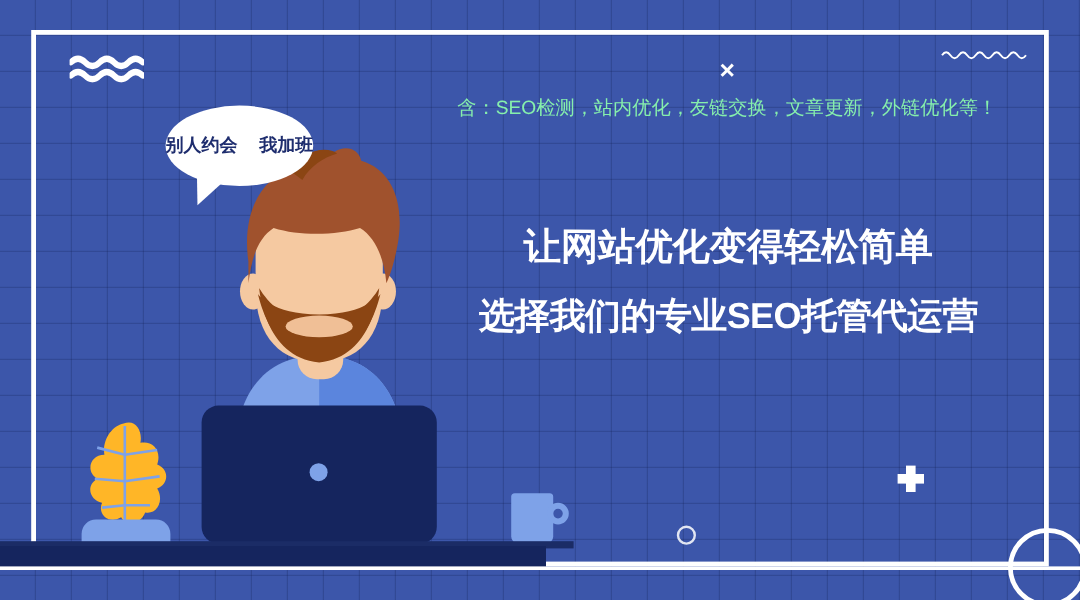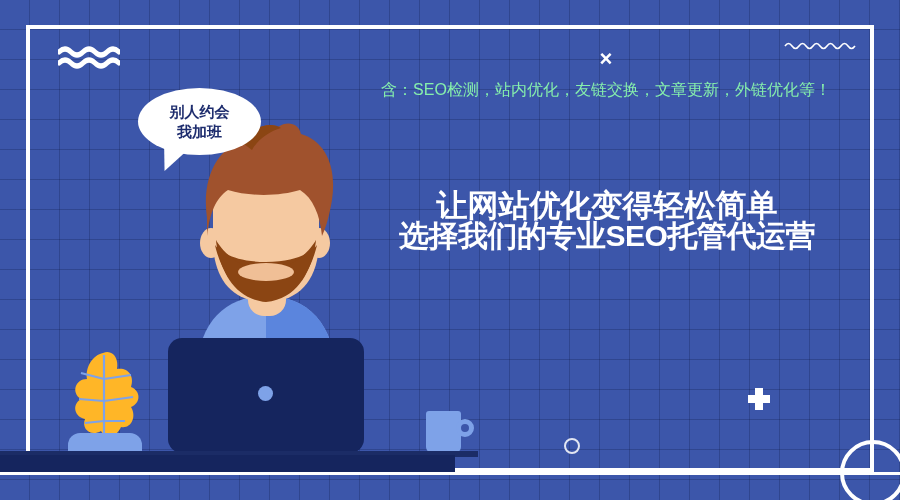--- a/index.html
+++ b/index.html
@@ -133,35 +133,35 @@
     left: 340px;
     top: 190px;
     width: 534px;
     text-align: center;
     color: #ffffff;
     font-weight: bold;
     font-size: 31px;
     line-height: 1;
   }
   .slogan .line { white-space: nowrap; }
-  .slogan .line + .line { }
+  .slogan .line + .line { margin-top: 28px; }
   .slogan .line.l2 { font-size: 30px; letter-spacing: -0.5px; }
   
   .bubble {
     position: absolute;
     left: 138px;
     top: 88px;
     width: 123px;
     height: 67px;
     background: #ffffff;
     border-radius: 50%;
     display: flex;
-    flex-direction: column;
+    flex-direction: row;
     align-items: center;
-    justify-content: center;
+    justify-content: space-between;
     color: #1e2d6e;
     font-size: 15px;
     font-weight: bold;
     line-height: 1.28;
     z-index: 6;
   }
   .bubble-tail {
     position: absolute;
     left: 160px;
     top: 143px;

